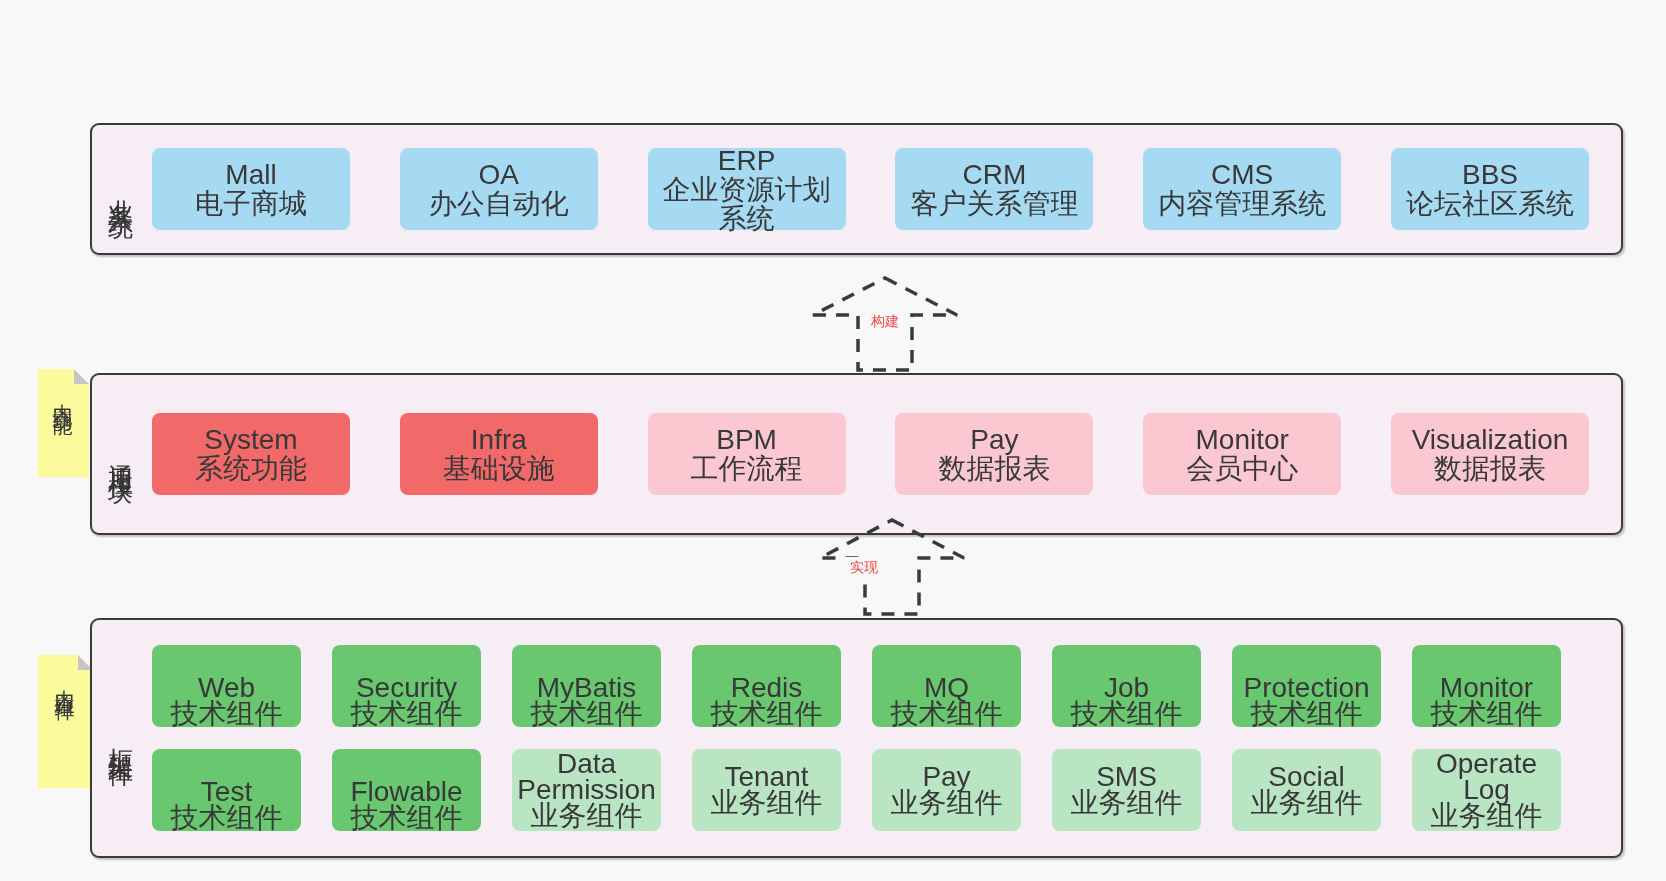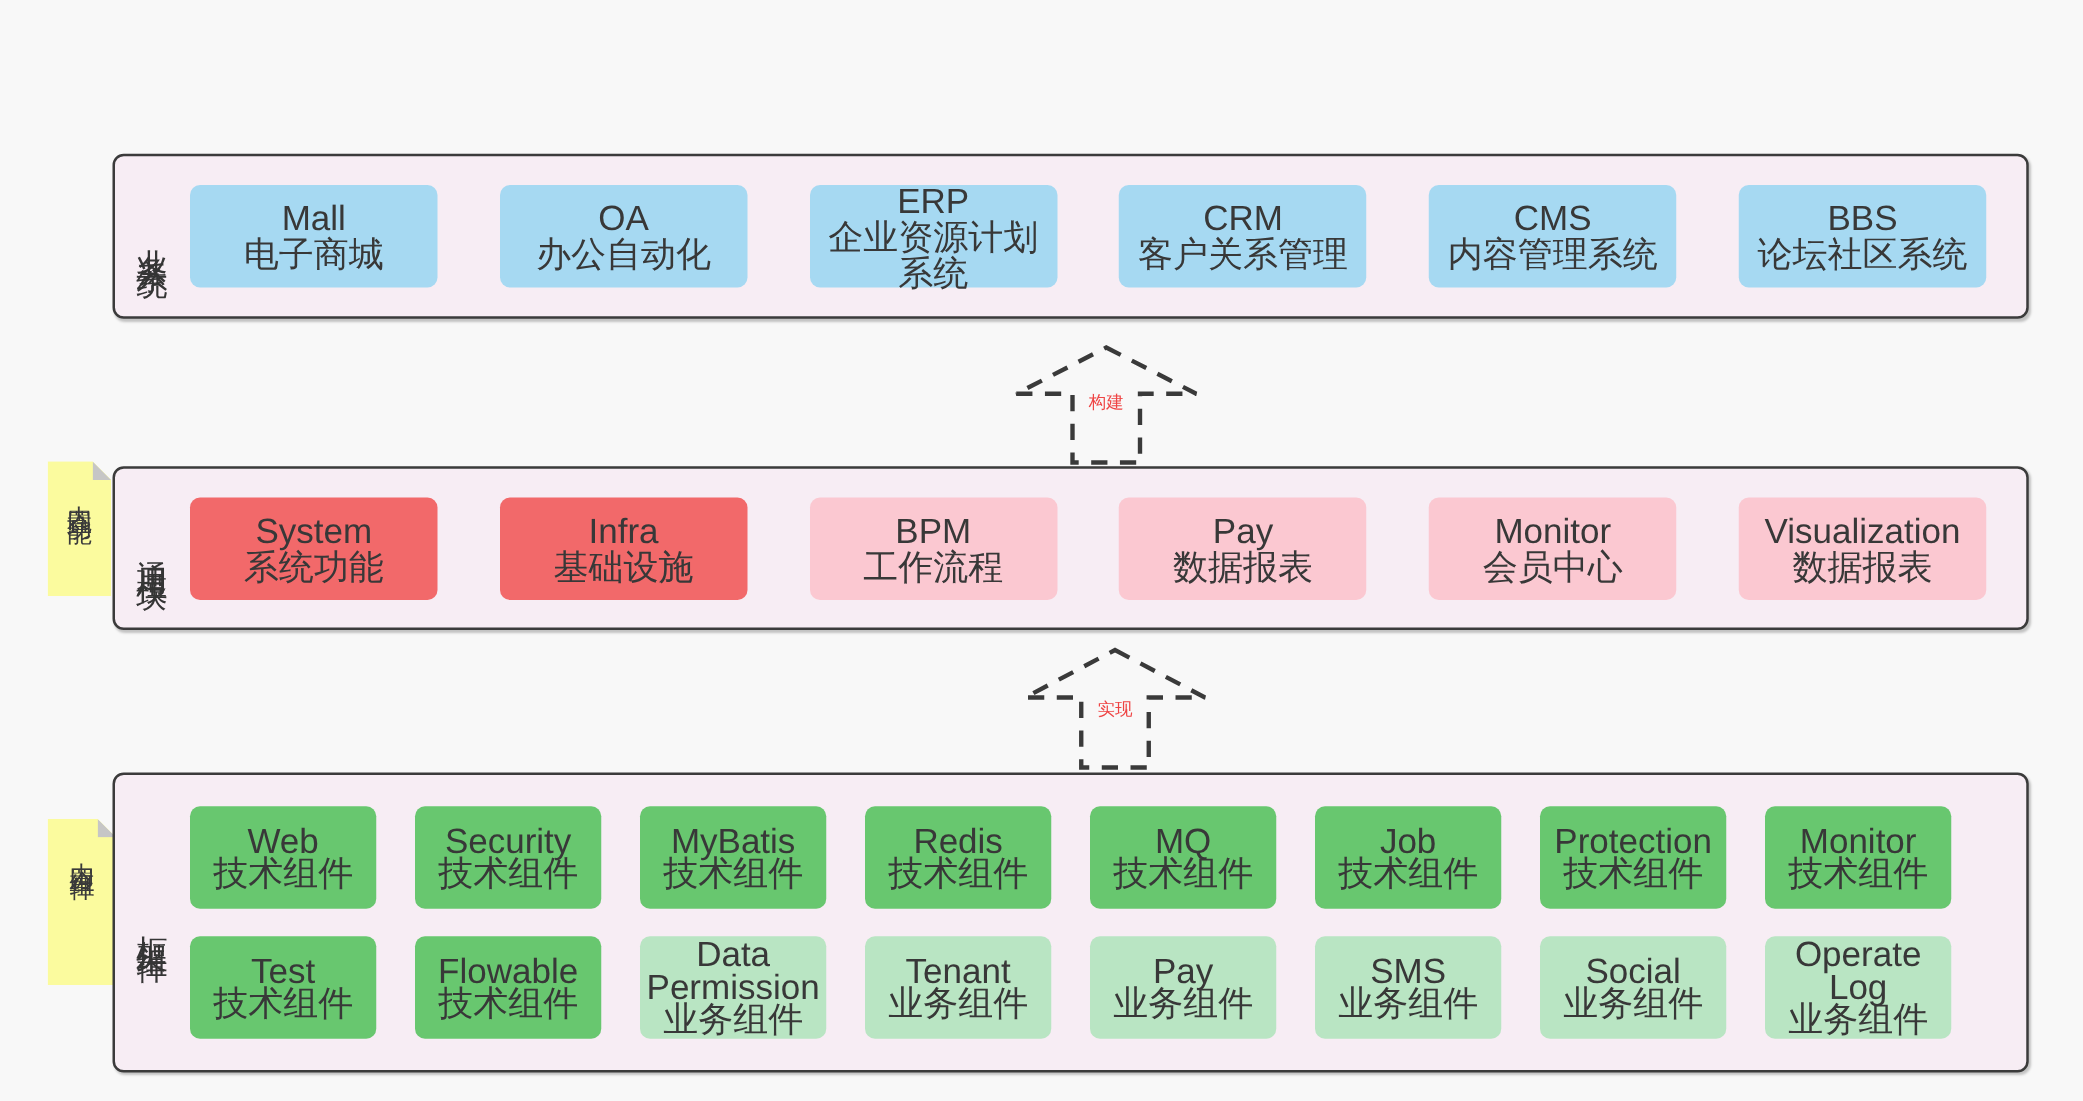--- a/index.html
+++ b/index.html
@@ -14,21 +14,21 @@
   
   .layer {
     position:absolute; left:90px; width:1533px; box-sizing:border-box;
     background:var(--container_bg,#f7edf4);
     border:2px solid var(--container_border,#3b3b3b);
     border-radius:9px;
     box-shadow:1.5px 2px 2px rgba(0,0,0,0.22);
     z-index:1;
   }
   #layer-0 { top:123px; height:132px; }
-  #layer-1 { top:373px; height:131px;padding-left:40px; }
+  #layer-1 { top:373px; height:162px;padding-left:40px; }
   #layer-2 { top:618px; height:240px; }
 
   .layer-label {
     position:absolute; left:13px; top:50%; transform:translateY(-50%);
     writing-mode:vertical-rl; text-orientation:upright;
     font-size:25px; letter-spacing:5px; color:#353535; white-space:nowrap;
   }
 
   .boxes-area {
     position:absolute; top:0; bottom:0; left:60px; right:32px;
@@ -41,21 +41,21 @@
   .box {
     width:198px; height:82px; border-radius:8px; box-sizing:border-box; padding:0 4px;
     display:flex; flex-direction:column; align-items:center; justify-content:center;
     text-align:center; font-size:28px; line-height:29px; color:#383838;
   }
   #layer-2 .box { width:149px; line-height:26px; }
 
   .box-blue       { background:var(--blue,#a6d9f2); }
   .box-red        { background:var(--red,#f2696a); }
   .box-pink       { background:var(--pink,#fbc8d1); }
-  .box-green      { background:var(--green,#68c76f); }
+  .box-green      { background:var(--green,#68c76f);justify-content:flex-end; }
   .box-lightgreen { background:var(--lightgreen,#b9e5c3); }
 
   
   .sticky {
     position:absolute; z-index:0;
     background:var(--sticky_bg,#fbfb9e);
     clip-path:polygon(0 0, calc(100% - 15px) 0, 100% 15px, 100% 100%, 0 100%);
   }
   #sticky-0 { left:38px; top:369px; width:51px; height:108px; }
   #sticky-1 { left:38px; top:655px; width:55px; height:133px; }
@@ -77,21 +77,21 @@
   .arrow-path {
     fill:none; stroke:#3a3a3a; stroke-width:3.5;
     stroke-dasharray:13 10;
   }
   .arrow-label {
     position:absolute; z-index:2; transform:translate(-50%,-50%);
     background:var(--canvas_bg,#f8f8f8); padding:2px 5px;
     font-size:14px; color:#ef4444; white-space:nowrap;
   }
   #arrow-label-0 { left:885px; top:322px; }
-  #arrow-label-1 { left:892px; top:568px; }
+  #arrow-label-1 { left:864px; top:568px; }
 </style>
 </head>
 <body>
 
 <div class="sticky" id="sticky-0">
   <span class="sticky-fold"></span>
   <span class="sticky-text">内置功能</span>
 </div>
 
 <div class="sticky" id="sticky-1">

